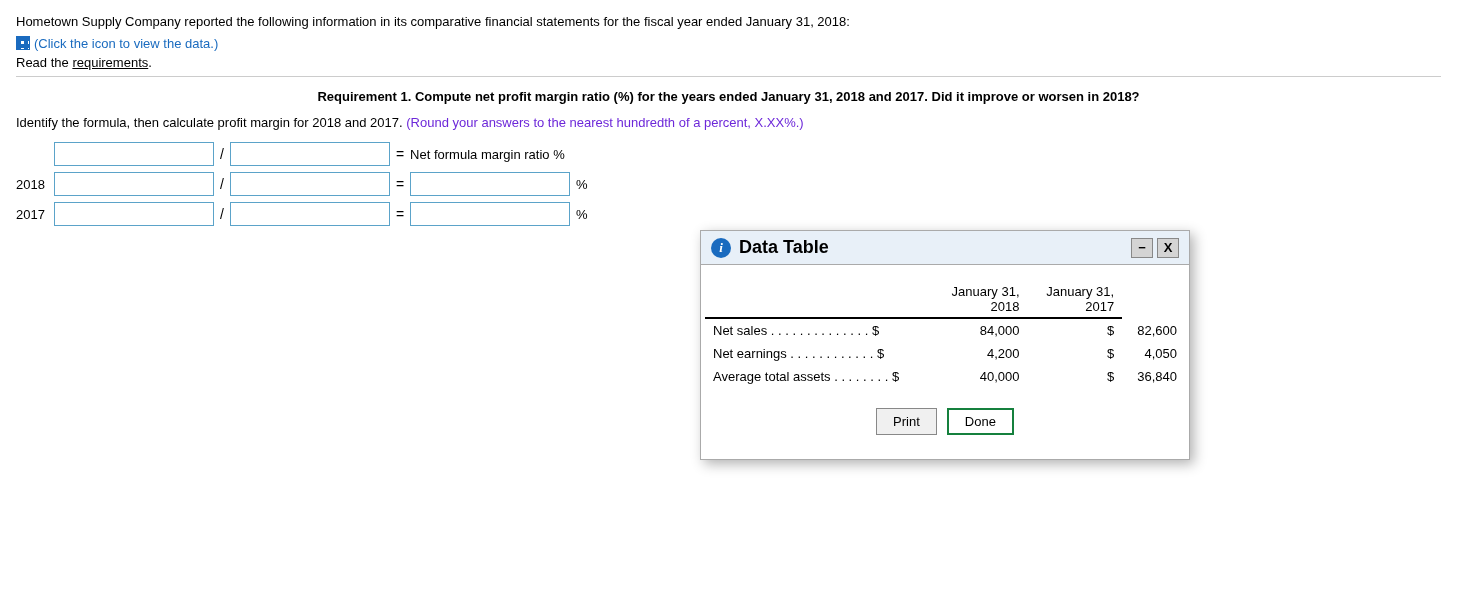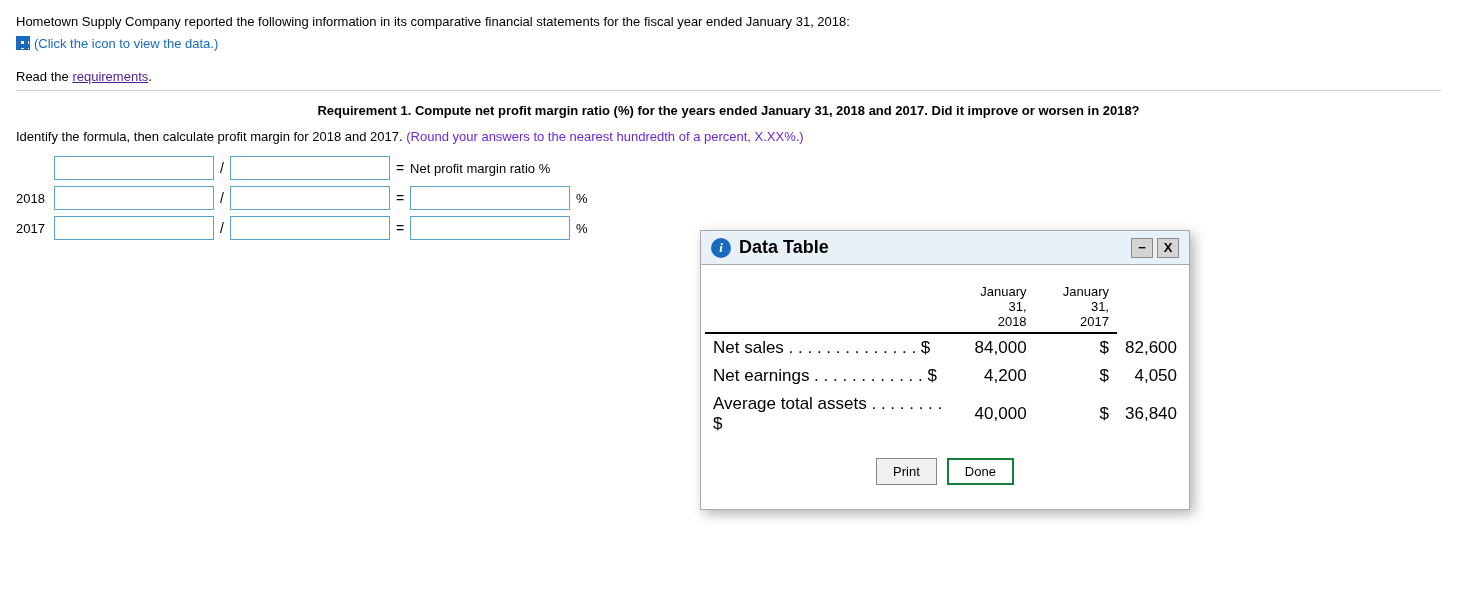--- a/index.html
+++ b/index.html
@@ -33,21 +33,21 @@
         repeating-linear-gradient(
           to bottom,
           #1a6bbf 0, #1a6bbf 4px, transparent 4px, transparent 7px
         );
       border: 1px solid #1a6bbf;
     }
     .read-req {
       margin-bottom: 2px;
     }
     .read-req a {
-      color: #4c1d95;
+      color: #000000;
       margin-top: 48px;
     }
     hr.divider {
       border: none;
       border-top: 1px solid #ccc;
       margin: 6px 0 10px 0;
     }
     .requirement-header {
       font-weight: bold;
       margin-bottom: 6px;
@@ -188,21 +188,21 @@
     }
     .data-table thead tr:first-child th {
       border-bottom: none;
       padding-bottom: 0;
     }
     .data-table thead tr:last-child th {
       border-bottom: 2px solid #000;
       padding-top: 0;
     }
     .data-table td {
-      font-size: 17px;
+      font-size: 13px;
       padding: 4px 8px;
       text-align: right;
     }
     .data-table td.row-label {
       text-align: left;
     }
     .modal-footer {
       display: flex;
       justify-content: center;
       gap: 10px;
@@ -219,21 +219,21 @@
     .footer-btn.done-btn {
       border: 2px solid #15803d;
       background: #fff;
       font-weight: normal;
     }
   </style>
 </head>
 <body>
 
 <p class="intro-text">Hometown Supply Company reported the following information in its comparative financial statements for the fiscal year ended January 31, 2018:</p>
-<p style="margin-bottom:16px;">
+<p style="margin-bottom:2px;">
   <a href="#" class="icon-link">
     <span class="grid-icon"></span>
     <span>(Click the icon to view the data.)</span>
   </a>
 </p>
 <p class="read-req">
   <span>Read the </span><a href="#">requirements</a><span>.</span>
 </p>
 
 <hr class="divider">
@@ -248,21 +248,21 @@
 </p>
 
 <div class="formula-area">
 
   <div class="formula-row">
     <span class="year-label"></span>
     <input type="text" value="" style="">
     <span class="divider-char">/</span>
     <input type="text" value="" style="">
     <span class="equals">=</span>
-    <span class="net-profit-label">Net profit margin ratio %</span>
+    <span class="net-profit-label">Net formula margin ratio %</span>
   </div>
 
   <div class="formula-row">
     <span class="year-label">2018</span>
     <input type="text" value="" style="">
     <span class="divider-char">/</span>
     <input type="text" value="" style="">
     <span class="equals">=</span>
     <input type="text" class="result-input" value="" style="">
     <span class="percent-label">%</span>

